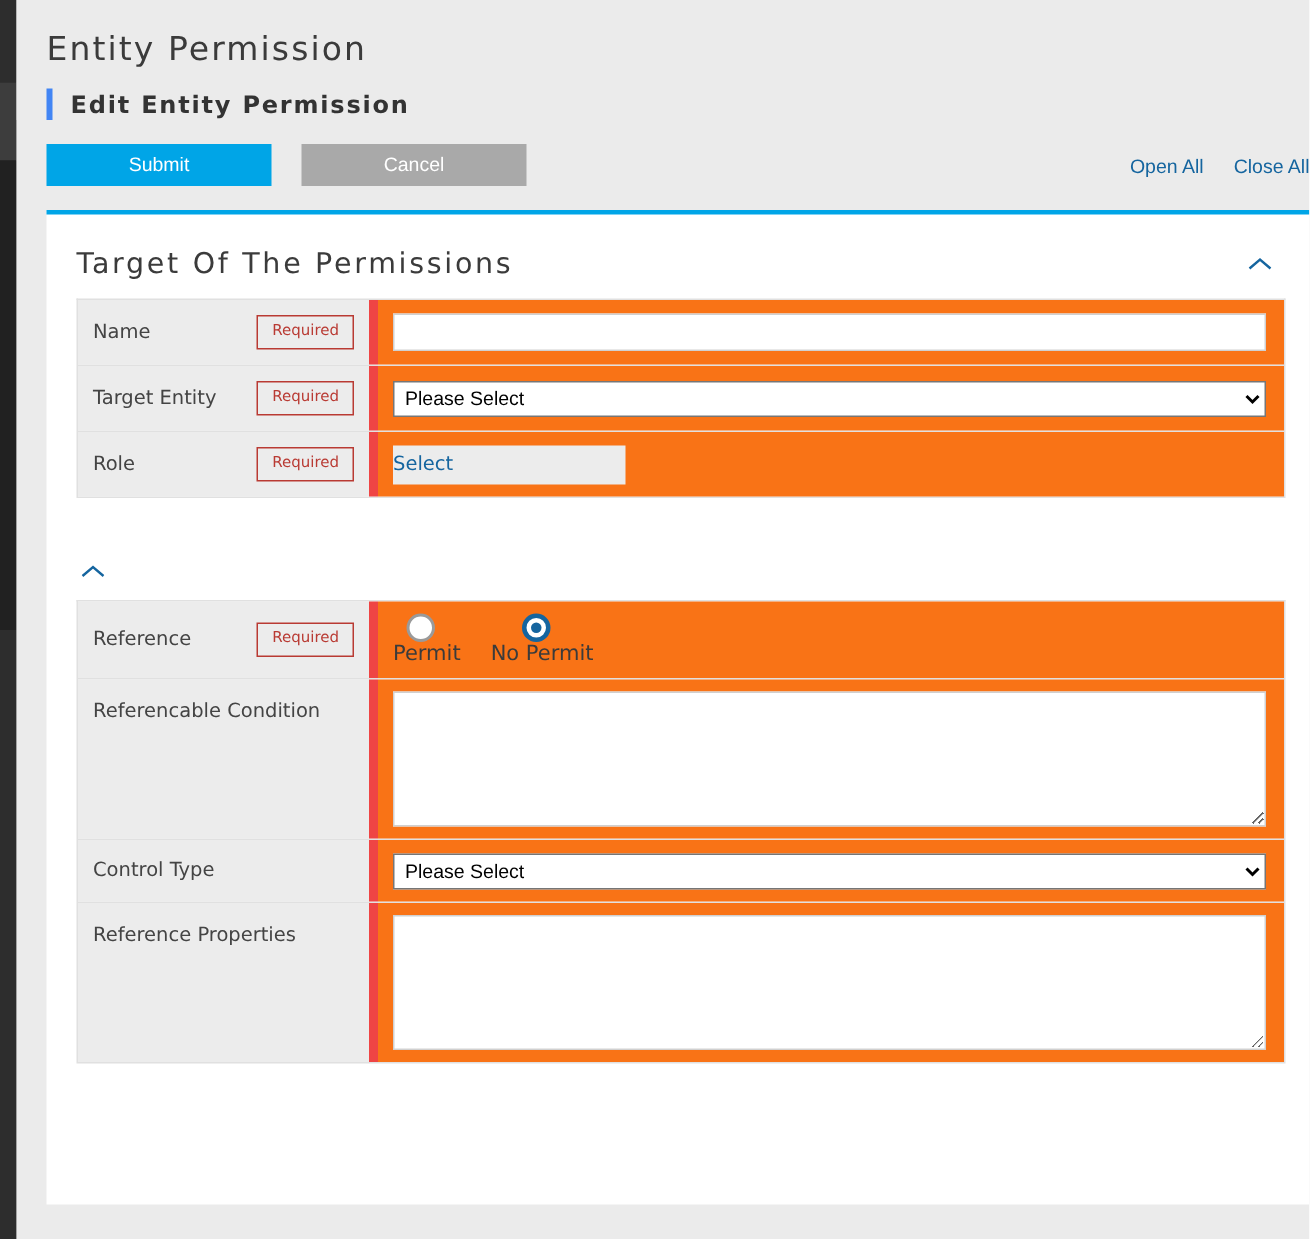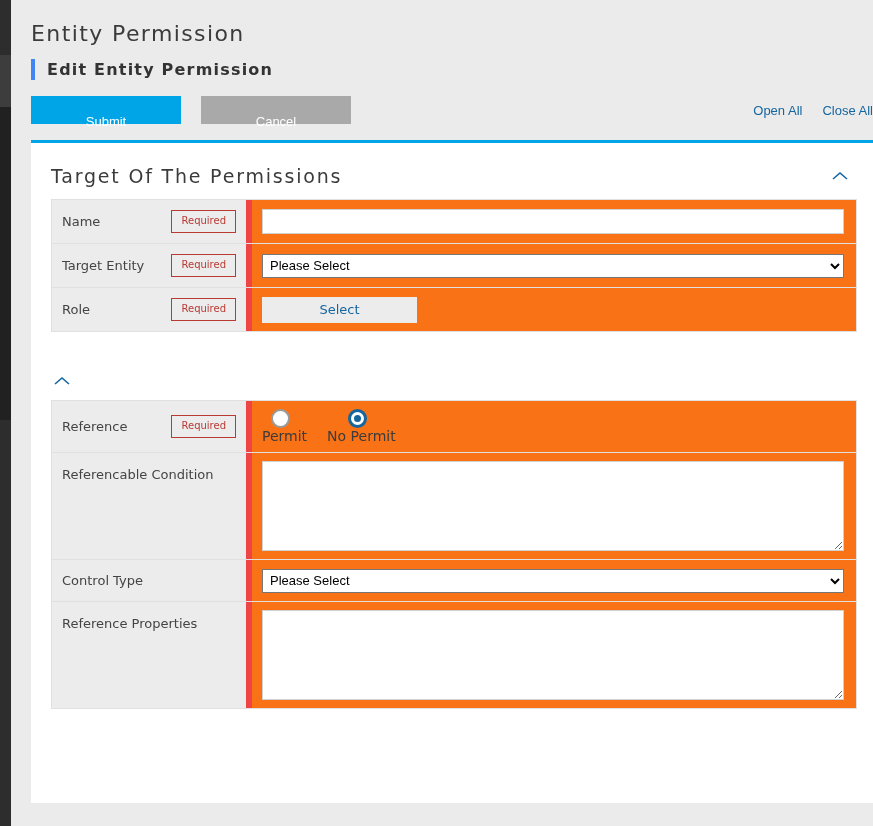--- a/index.html
+++ b/index.html
@@ -95,21 +95,21 @@
   }
   .btn {
     height: 28px;
     line-height: 28px;
     border: none;
     color: #ffffff;
     font-size: 13px;
     font-family: "Liberation Sans", sans-serif;
     text-align: center;
     cursor: pointer;
-    padding: 12px;
+    padding: 0;
   }
   .btn-submit { width: 150px; background: #00a5e7; }
   .btn-cancel { width: 150px; background: #a9a9a9; margin-left: 20px; }
 
   .actionbar-spacer { flex: 1 1 auto; }
   .link {
     color: #15659f;
     font-size: 13px;
     cursor: pointer;
     text-decoration: none;
@@ -236,21 +236,21 @@
 
   .sbtn {
     height: 26px;
     line-height: 26px;
     width: 155px;
     background: #ececec;
     border: none;
     color: #15659f;
     font-size: 13px;
     font-family: "DejaVu Sans", sans-serif;
-    text-align: center;
+    text-align: left;
     cursor: pointer;
     padding: 0;
   }
   .sbtn + .sbtn { margin-left: 2px; }
 
   
   .radio-group { display: flex; align-items: center; }
   .radio-opt {
     display: flex;
     align-items: center;

